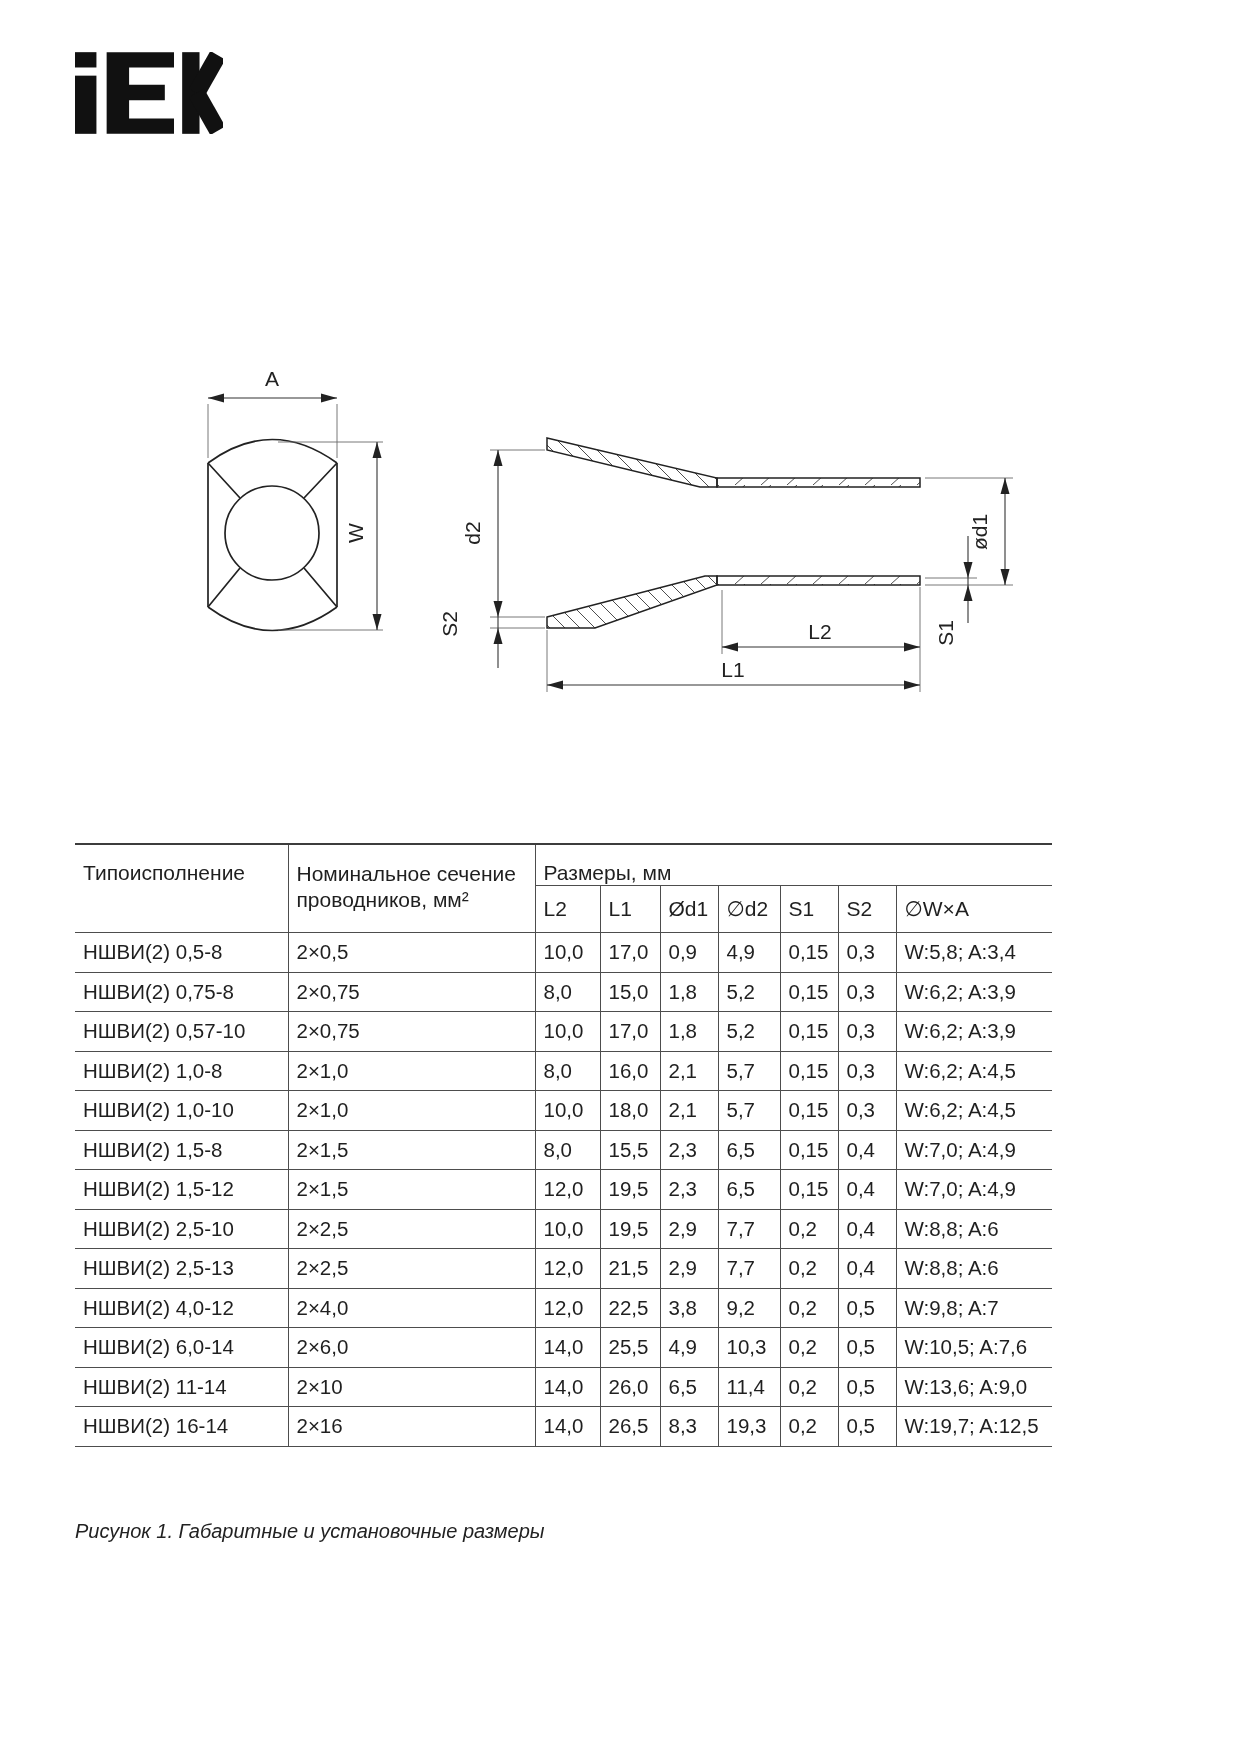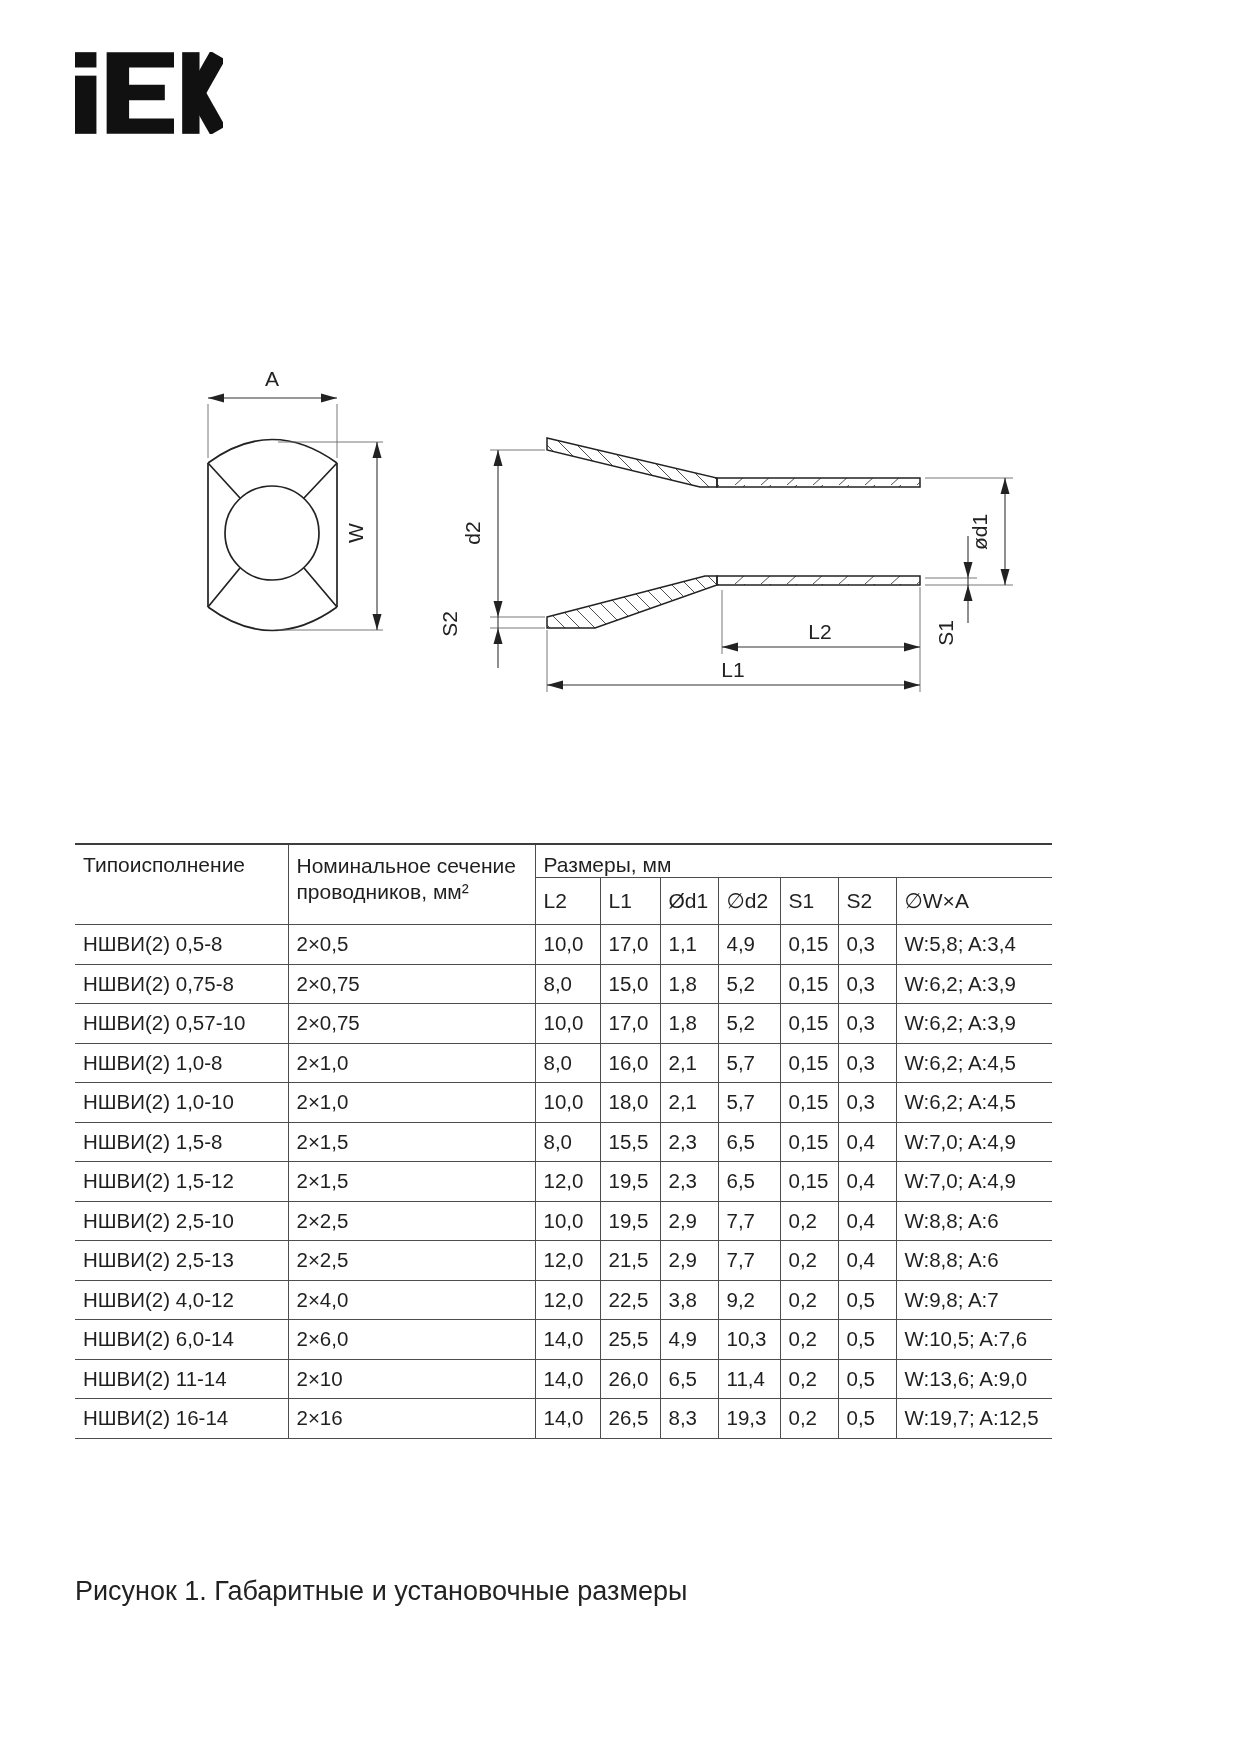--- a/index.html
+++ b/index.html
@@ -18,26 +18,26 @@
   .hatched{stroke:#222;stroke-width:1.5;}
   .dim{stroke:#333;stroke-width:1.1;fill:none;}
   .ext{stroke:#6a6a6a;stroke-width:0.9;fill:none;}
   .arr{fill:#222;stroke:none;}
   
   #spec-table{left:75px;top:843px;width:977px;border-collapse:collapse;table-layout:fixed;
     font-size:20.5px;border-top:2px solid #3c3c3c;}
   #spec-table th,#spec-table td{font-weight:normal;text-align:left;
     border-bottom:1px solid #4d4d4d;padding:0 8px;box-sizing:border-box;}
   #spec-table .bl{border-left:1px solid #4d4d4d;}
-  #spec-table thead th{vertical-align:top;padding-top:8px;font-size:21px;}
+  #spec-table thead th{vertical-align:top;padding-top:16px;font-size:21px;}
   #spec-table thead tr.sub th{height:47px;vertical-align:middle;padding-top:0;}
   #spec-table tbody td{height:39.5px;vertical-align:middle;}
   .wrapcell{white-space:pre-line;line-height:1.25;}
   
-  #caption{left:75px;top:1576px;font-size:27px;color:#222;}
+  #caption{left:75px;top:1520px;font-size:20px;color:#222;font-style:italic;}
 </style>
 </head>
 <body>
 
 <div id="logo" class="abs">
   
   <svg width="148" height="82" viewBox="0 0 145 80">
     <rect x="0" y="0" width="21" height="15" fill="#111"></rect>
     <rect x="0" y="23" width="21" height="57" fill="#111"></rect>
     <path d="M31,0 H97 V15 H53 V32 H88 V47 H53 V65 H97 V80 H31 Z" fill="#111"></path>
@@ -145,21 +145,21 @@
       <th class="bl">S2</th>
       <th class="bl">∅W×A</th>
     </tr>
   </thead>
   <tbody>
     <tr>
         <td>НШВИ(2) 0,5-8</td>
         <td class="bl">2×0,5</td>
         <td class="bl">10,0</td>
         <td class="bl">17,0</td>
-        <td class="bl">1,1</td>
+        <td class="bl">0,9</td>
         <td class="bl">4,9</td>
         <td class="bl">0,15</td>
         <td class="bl">0,3</td>
         <td class="bl">W:5,8; A:3,4</td>
       </tr>
     <tr>
         <td>НШВИ(2) 0,75-8</td>
         <td class="bl">2×0,75</td>
         <td class="bl">8,0</td>
         <td class="bl">15,0</td>

